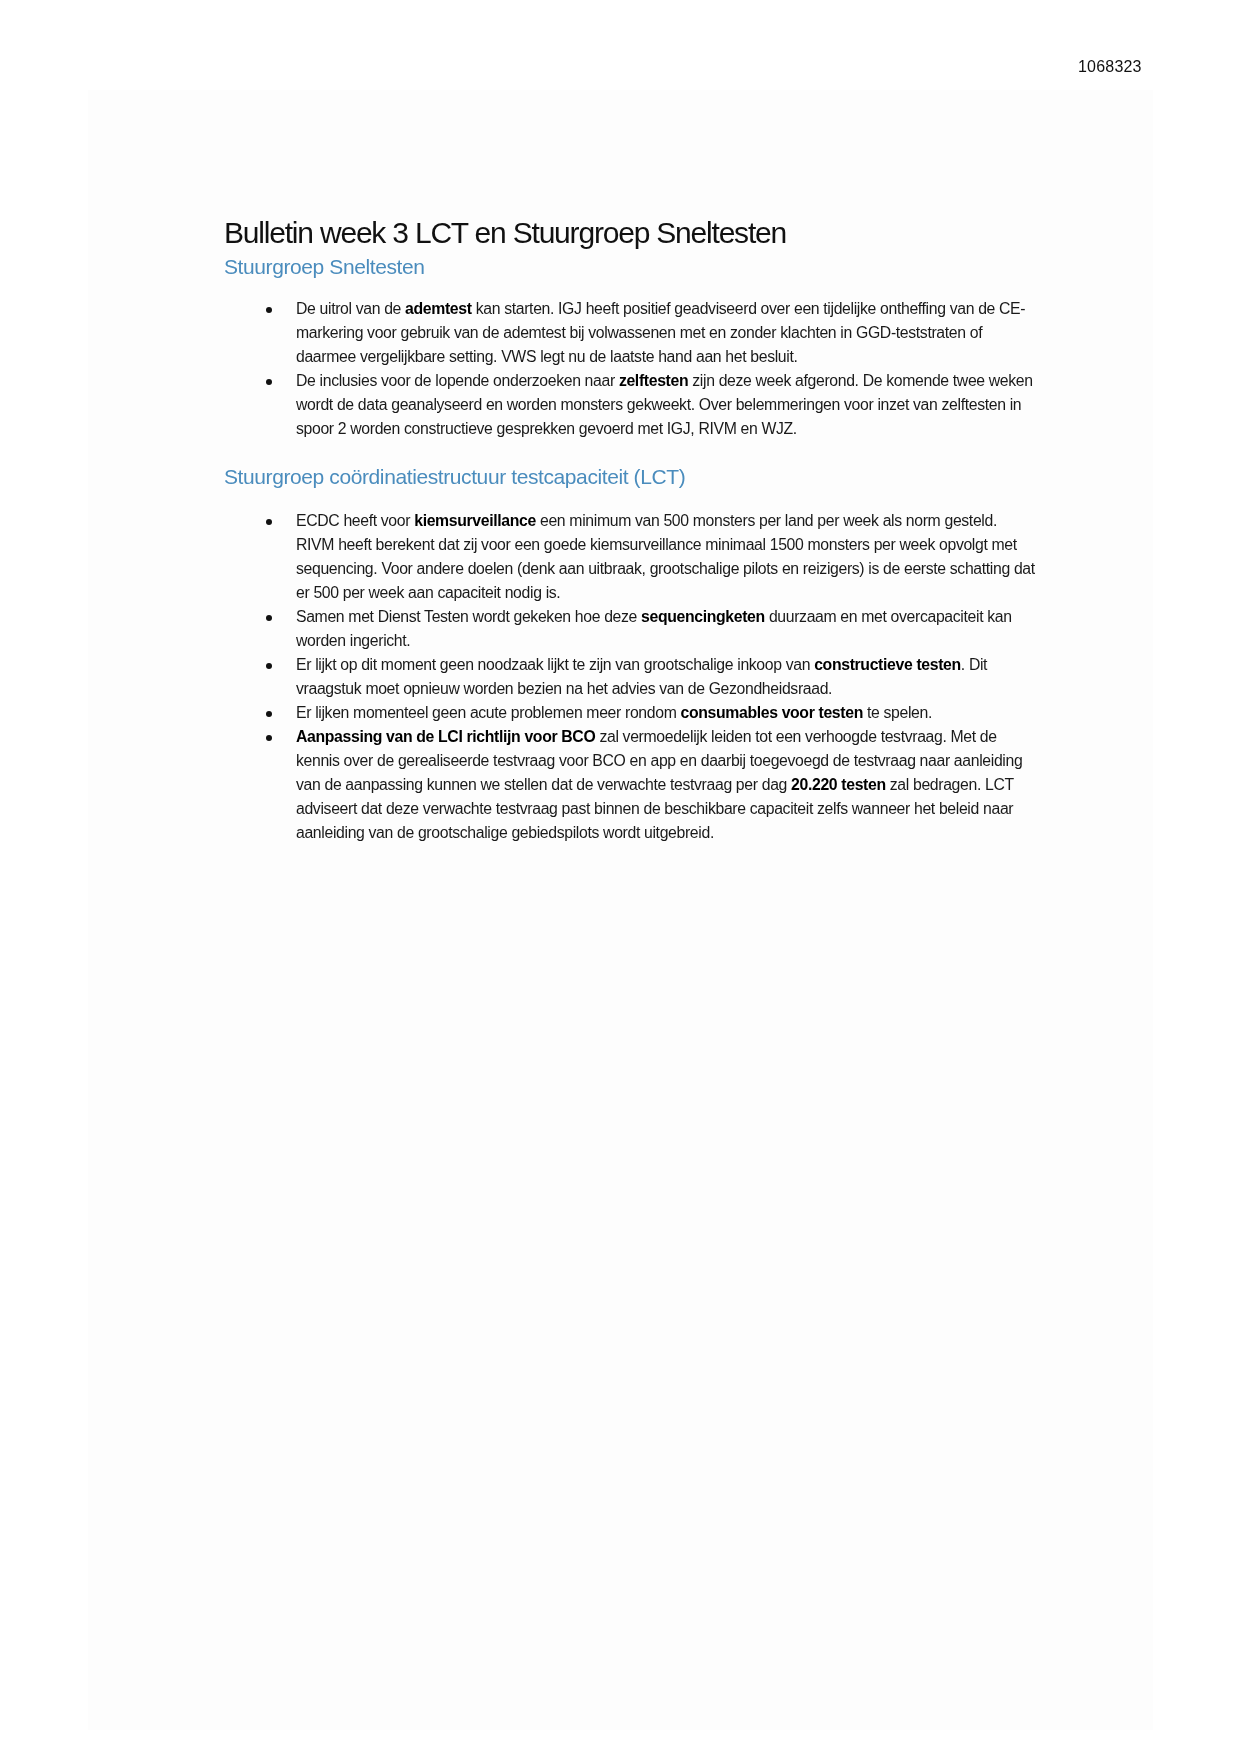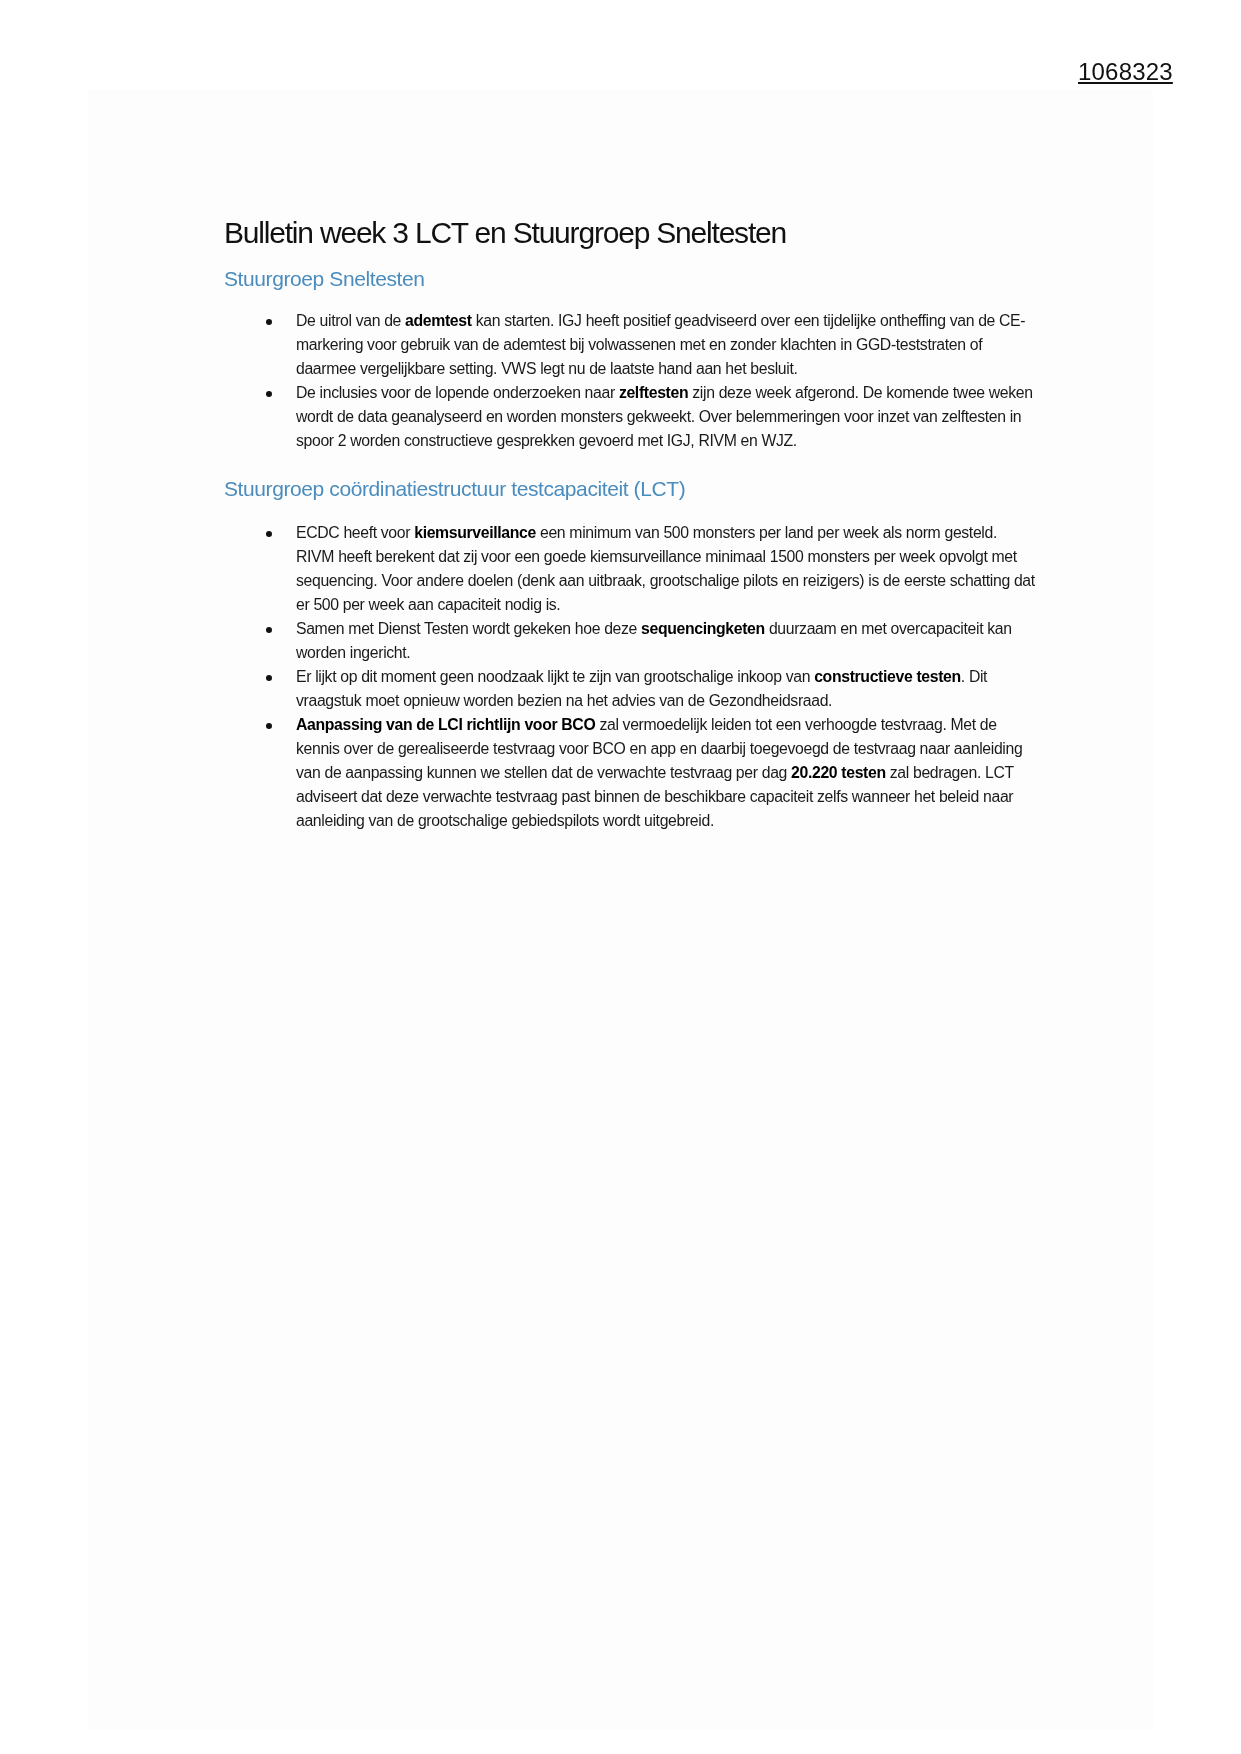--- a/index.html
+++ b/index.html
@@ -13,24 +13,23 @@
       position: relative;
       overflow: hidden;
       font-family: "Liberation Sans", sans-serif;
       color: #111111;
     }
     .doc-id {
       position: absolute;
       top: 58px;
       left: 1078px;
       font-family: "Liberation Sans", sans-serif;
-      font-size: 24px;
+      font-size: 16px;
       color: #111;
       letter-spacing: 0.2px;
-      text-decoration: underline;
     }
     .scan-area {
       position: absolute;
       top: 90px;
       left: 88px;
       width: 1065px;
       height: 1640px;
       background: #fdfdfd;
     }
     .content {
@@ -50,21 +49,21 @@
     }
     .section-heading {
       font-family: "Liberation Sans", sans-serif;
       color: #4a8cbd;
       font-size: 21px;
       letter-spacing: -0.4px;
       font-weight: normal;
       margin: 0;
       line-height: 28px;
     }
-    .h-first { margin-top: 14px; }
+    .h-first { margin-top: 2px; }
     .h-second { margin-top: 22px; }
     ul.bullets {
       list-style: none;
       margin: 8px;
       padding: 0;
     }
     ul.first-list { margin-top: 16px; }
     ul.second-list { margin-top: 18px; }
     ul.bullets li {
       position: relative;
@@ -99,15 +98,16 @@
   <ul class="bullets first-list">
       <li><span class="dot"></span><span>De uitrol van de </span><b>ademtest</b><span> kan starten. IGJ heeft positief geadviseerd over een tijdelijke ontheffing van de CE-markering voor gebruik van de ademtest bij volwassenen met en zonder klachten in GGD-teststraten of daarmee vergelijkbare setting. VWS legt nu de laatste hand aan het besluit.</span></li>
       <li><span class="dot"></span><span>De inclusies voor de lopende onderzoeken naar </span><b>zelftesten</b><span> zijn deze week afgerond. De komende twee weken wordt de data geanalyseerd en worden monsters gekweekt. Over belemmeringen voor inzet van zelftesten in spoor 2 worden constructieve gesprekken gevoerd met IGJ, RIVM en WJZ.</span></li>
     </ul>
 
   <h2 class="section-heading h-second">Stuurgroep coördinatiestructuur testcapaciteit (LCT)</h2>
   <ul class="bullets second-list">
       <li><span class="dot"></span><span>ECDC heeft voor </span><b>kiemsurveillance</b><span> een minimum van 500 monsters per land per week als norm gesteld. RIVM heeft berekent dat zij voor een goede kiemsurveillance minimaal 1500 monsters per week opvolgt met sequencing. Voor andere doelen (denk aan uitbraak, grootschalige pilots en reizigers) is de eerste schatting dat er 500 per week aan capaciteit nodig is.</span></li>
       <li><span class="dot"></span><span>Samen met Dienst Testen wordt gekeken hoe deze </span><b>sequencingketen</b><span> duurzaam en met overcapaciteit kan worden ingericht.</span></li>
       <li><span class="dot"></span><span>Er lijkt op dit moment geen noodzaak lijkt te zijn van grootschalige inkoop van </span><b>constructieve testen</b><span>. Dit vraagstuk moet opnieuw worden bezien na het advies van de Gezondheidsraad.</span></li>
+      <li><span class="dot"></span><span>Er lijken momenteel geen acute problemen meer rondom </span><b>consumables voor testen</b><span> te spelen.</span></li>
       <li><span class="dot"></span><b>Aanpassing van de LCI richtlijn voor BCO</b><span> zal vermoedelijk leiden tot een verhoogde testvraag. Met de kennis over de gerealiseerde testvraag voor BCO en app en daarbij toegevoegd de testvraag naar aanleiding van de aanpassing kunnen we stellen dat de verwachte testvraag per dag </span><b>20.220 testen</b><span> zal bedragen. LCT adviseert dat deze verwachte testvraag past binnen de beschikbare capaciteit zelfs wanneer het beleid naar aanleiding van de grootschalige gebiedspilots wordt uitgebreid.</span></li>
     </ul>
 </div>
 
 </body></html>

